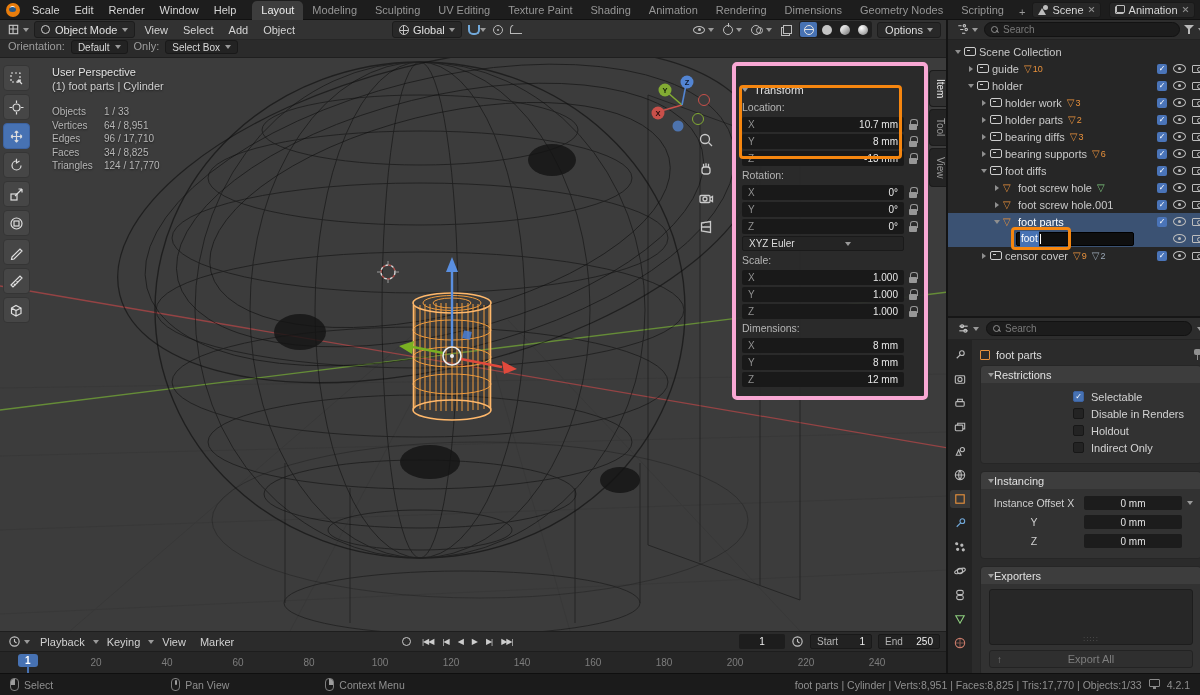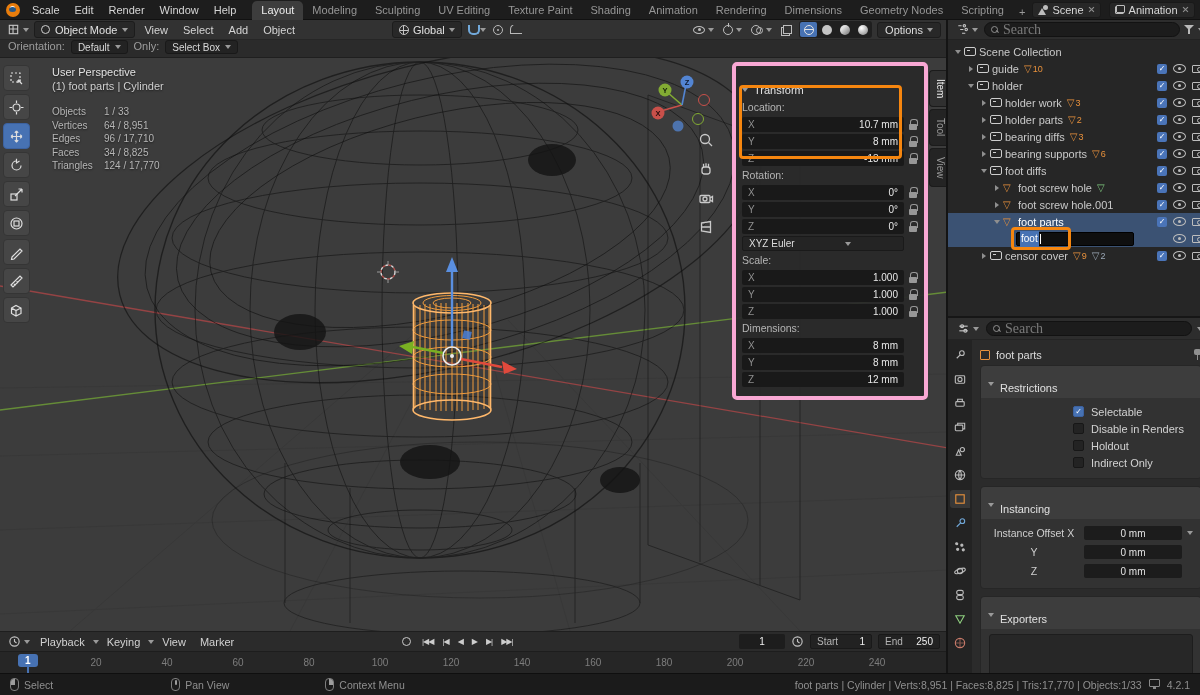--- a/index.html
+++ b/index.html
@@ -3,21 +3,21 @@
 <meta charset="utf-8">
 <style>
 *{box-sizing:border-box;margin:0;padding:0}
 html,body{width:1200px;height:695px;overflow:hidden;background:#151515}
 body{font-family:"Liberation Sans",sans-serif;font-size:11px;color:#c9c9c9;-webkit-font-smoothing:antialiased}
 .app{position:relative;width:1200px;height:695px;display:flex;flex-direction:column;background:#1d1d1d}
 
 
 .cd{width:0;height:0;border-left:3px solid transparent;border-right:3px solid transparent;border-top:4px solid #9a9a9a;display:inline-block}
 .search-box{display:flex;align-items:center;gap:4px;background:#1c1c1c;border:1px solid #121212;border-radius:8px;height:15px;padding:0 6px;flex:1;min-width:0}
-.search-box input{background:transparent;border:none;outline:none;color:#cfcfcf;font-size:14px;width:100%;font-family:Liberation Serif, serif}
+.search-box input{background:transparent;border:none;outline:none;color:#cfcfcf;font-size:10px;width:100%;font-family:Liberation Sans, sans-serif}
 .search-box input::placeholder{color:#7a7a7a}
 .mag{width:8px;height:8px;position:relative;flex:0 0 8px}
 .mag::before{content:"";position:absolute;left:0;top:0;width:5px;height:5px;border:1px solid #8f8f8f;border-radius:50%}
 .mag::after{content:"";position:absolute;left:5px;top:5px;width:3px;height:1px;background:#8f8f8f;transform:rotate(45deg)}
 
 
 .topbar{height:20px;flex:0 0 20px;background:#1d1d1d;border-bottom:1px solid #111;display:flex;align-items:center;padding:0 6px;gap:1px}
 .blogo{width:14px;height:14px;border-radius:50%;background:#e87d0d;position:relative;margin-right:4px;flex:0 0 14px}
 .blogo::after{content:"";position:absolute;left:3px;top:4px;width:7px;height:5px;border-radius:50%;background:#265787;box-shadow:0 -2px 0 -1px #fff}
 .menu{padding:2px 7px;color:#d6d6d6;border-radius:3px;cursor:default}
@@ -188,21 +188,21 @@
 .ptab{width:20px;height:18px;display:flex;align-items:center;justify-content:center;border-radius:3px 0 0 3px}
 .ptab svg{fill:none;stroke:#b9b9b9;stroke-width:1.2}
 .ptab.active{background:#383838}
 .props-content{flex:1;background:#2b2b2b;padding:5px 8px 0 8px;overflow:hidden;position:relative}
 .crumb{display:flex;align-items:center;gap:6px;height:20px;color:#dcdcdc}
 .crumb-ic{width:10px;height:10px;border:1px solid #e8913c;border-radius:1px}
 .pin{margin-left:auto;width:9px;height:12px;position:relative;opacity:.8}
 .pin::before{content:"";position:absolute;left:1px;top:0;width:7px;height:6px;background:#a9a9a9;border-radius:2px}
 .pin::after{content:"";position:absolute;left:4px;top:6px;width:1px;height:5px;background:#a9a9a9}
 .panel{background:#323232;border:1px solid #262626;border-radius:4px;margin-bottom:7px}
-.panel-h{height:17px;background:#3d3d3d;border-radius:4px 4px 0 0;display:flex;align-items:flex-start;gap:6px;padding:16px 7px;color:#e0e0e0}
+.panel-h{height:17px;background:#3d3d3d;border-radius:4px 4px 0 0;display:flex;align-items:center;padding:4px 7px;color:#e0e0e0}
 .panel-b{padding:5px 8px 7px}
 .chk-row{display:flex;align-items:center;gap:7px;height:17px;padding-left:84px}
 .chk{width:11px;height:11px;border-radius:2px;background:#232323;border:1px solid #171717;flex:0 0 11px}
 .chk.on{background:#4772b3;border-color:#3c62a0;color:#fff;font-size:8px;line-height:10px;text-align:center}
 .chk.on::before{content:"\2713"}
 .chk-lab{color:#d2d2d2}
 .inst-row{display:flex;align-items:center;height:18px;margin-bottom:1px;gap:5px}
 .inst-lab{flex:0 0 90px;text-align:center;color:#cfcfcf;font-size:10.5px}
 .inst-field{width:98px;height:14px;background:#1c1c1c;border-radius:2px;color:#e3e3e3;font-size:10px;display:flex;align-items:center;justify-content:center}
 .exp-box{height:56px;background:#272727;border:1px solid #1d1d1d;border-radius:3px;position:relative;margin-bottom:5px}

